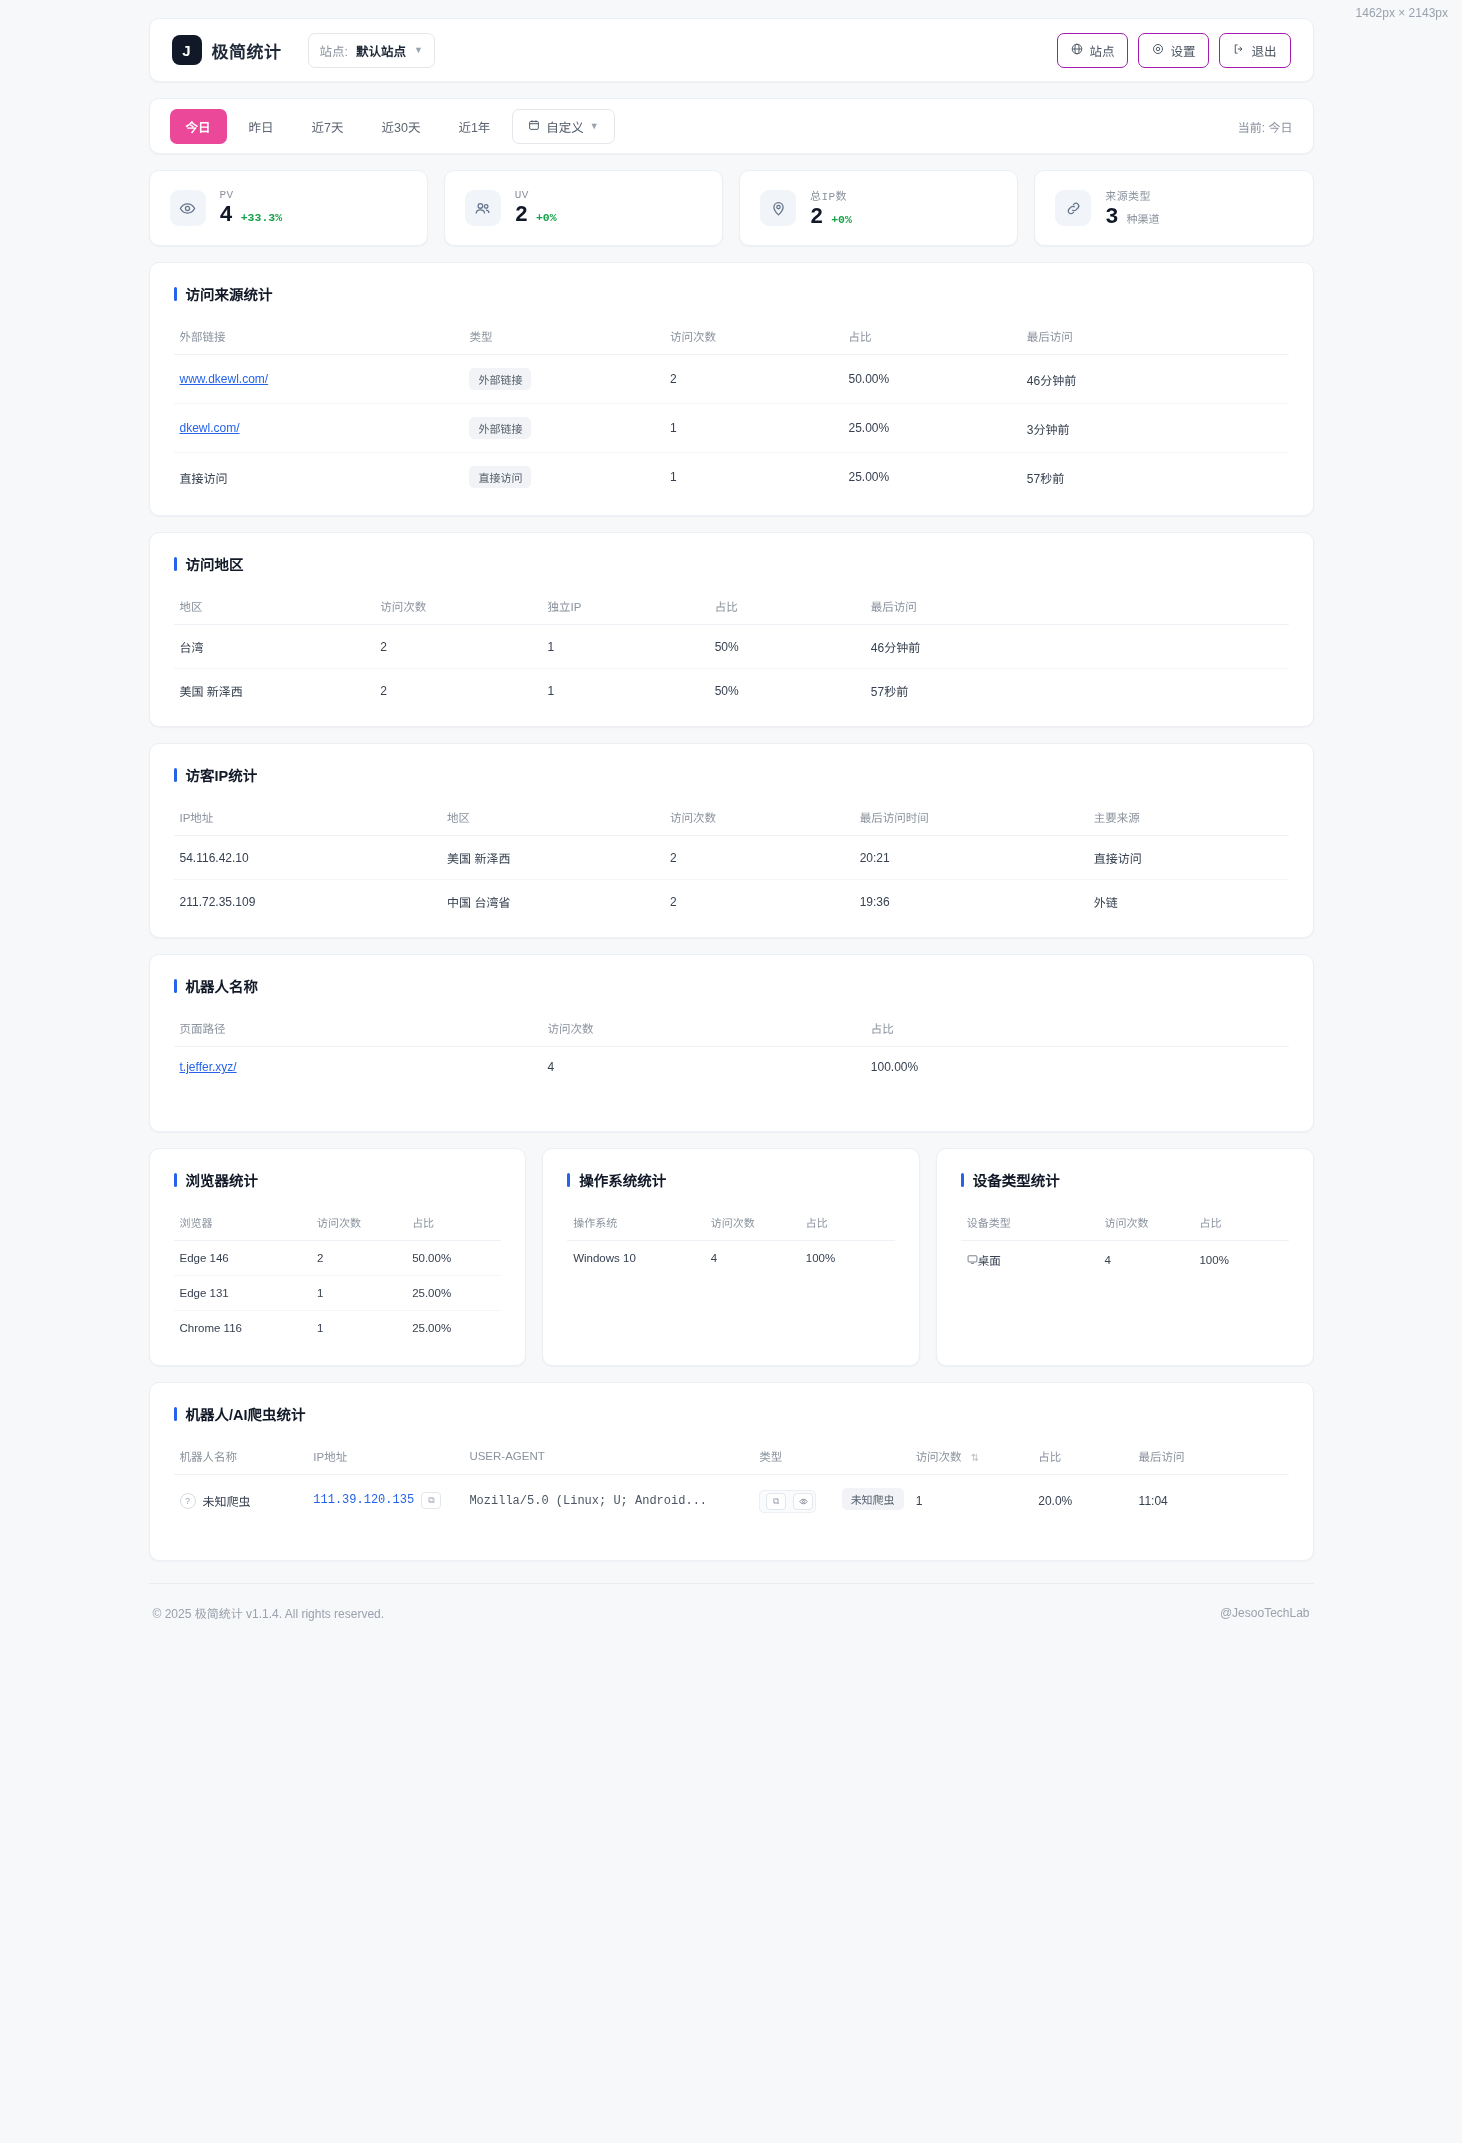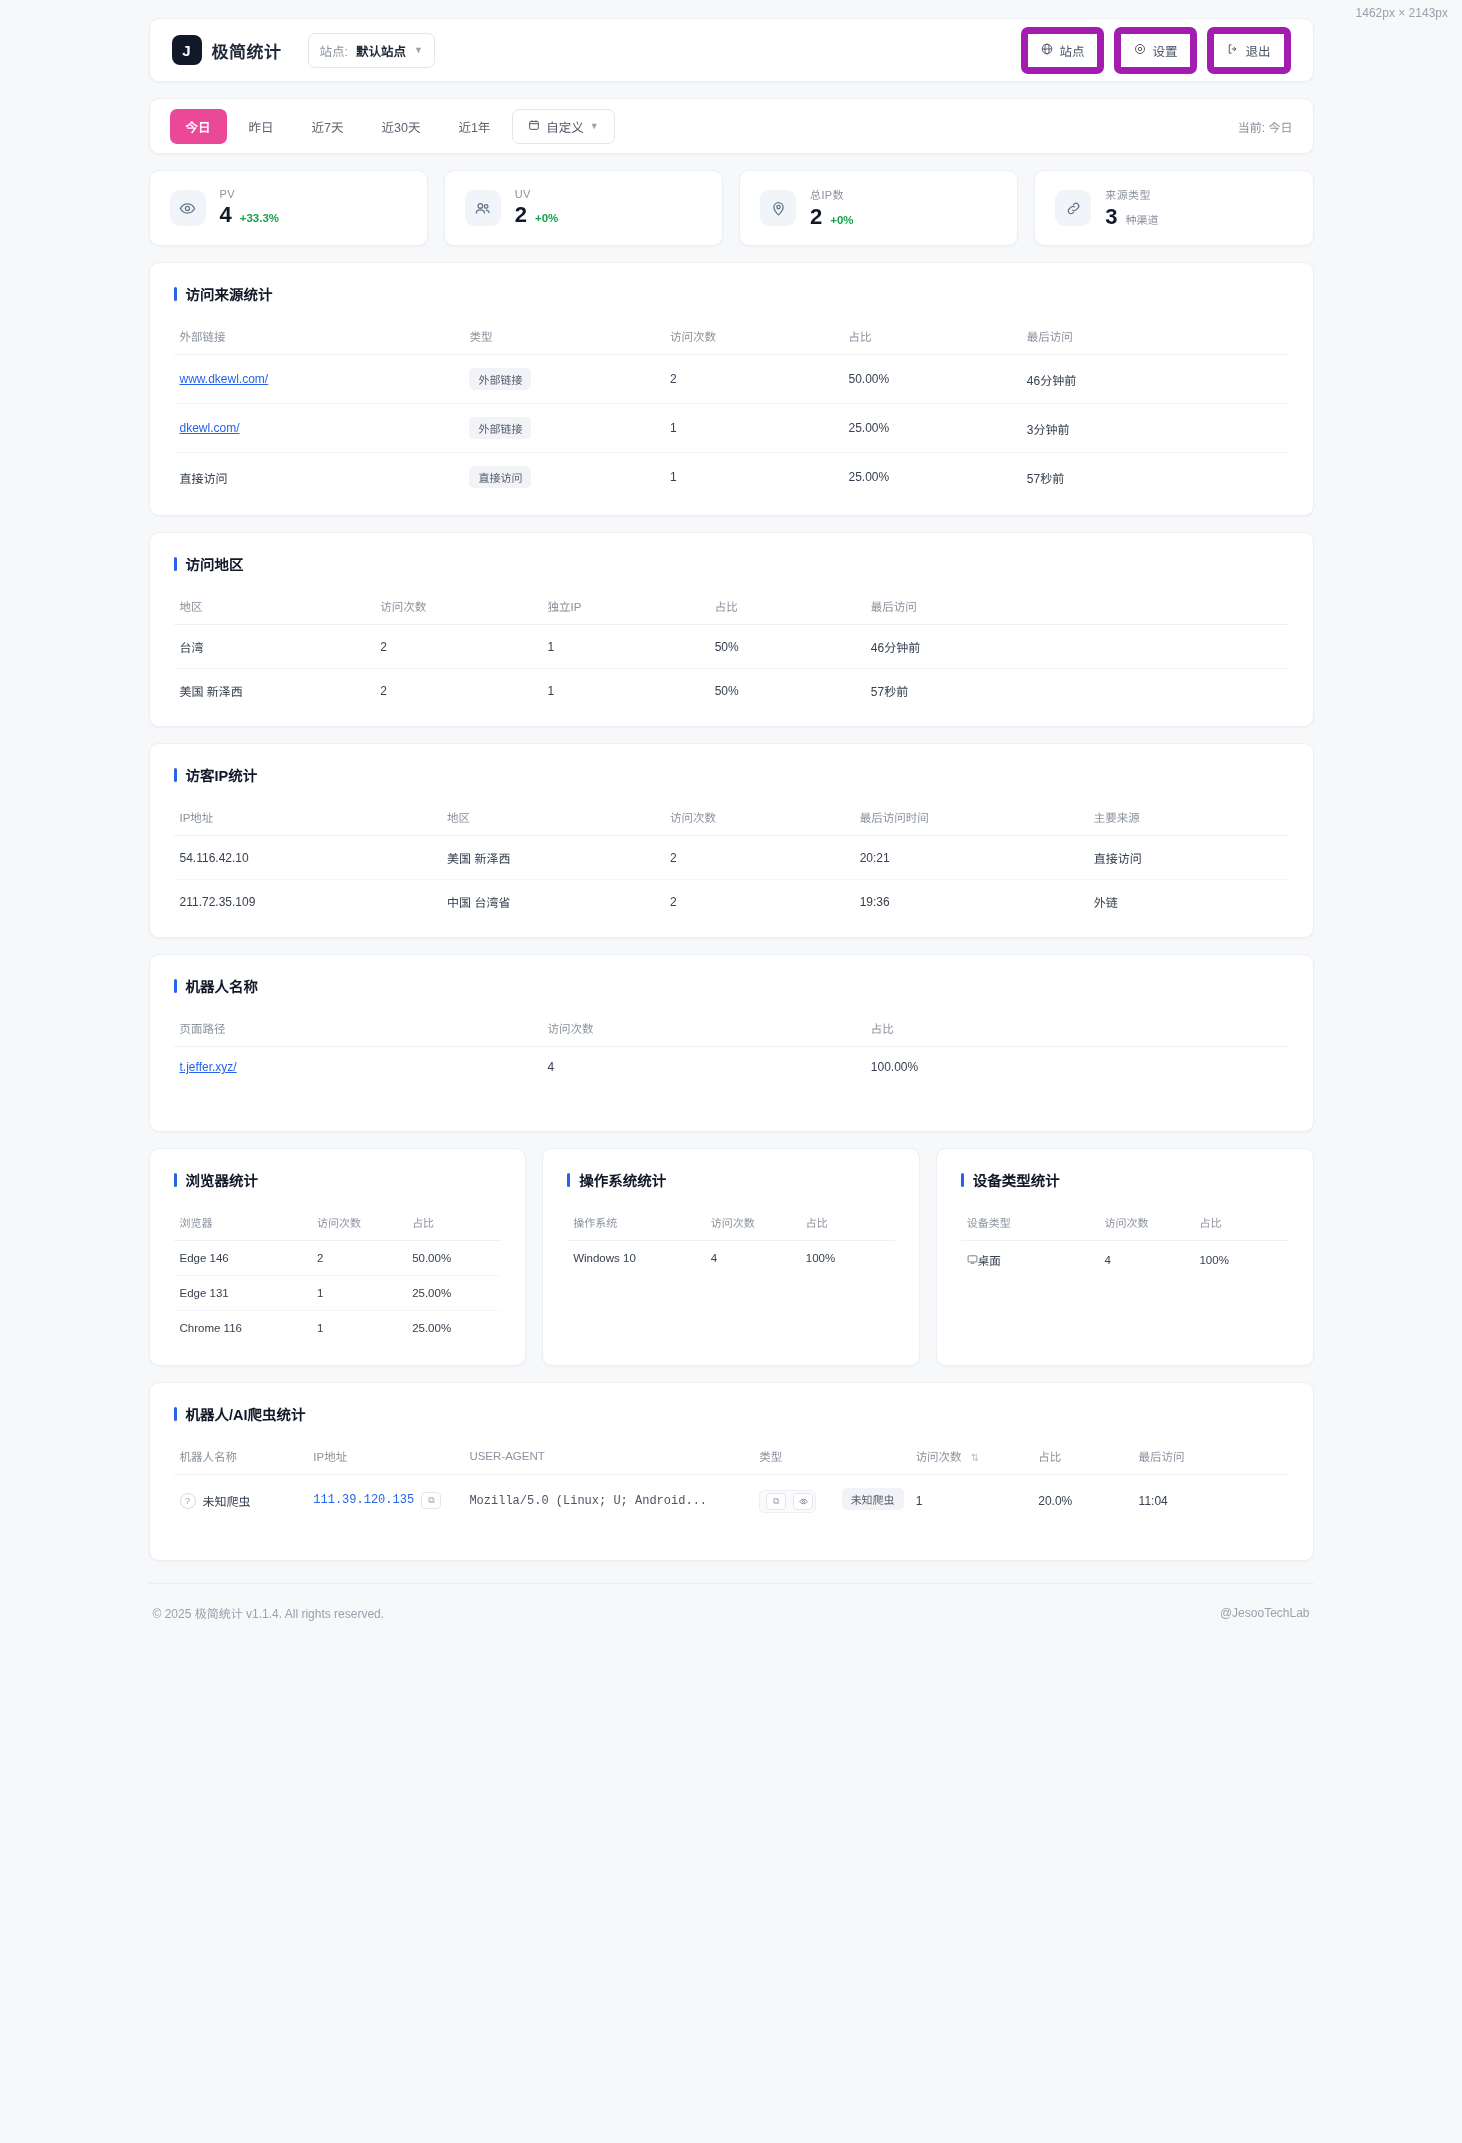--- a/index.html
+++ b/index.html
@@ -43,21 +43,21 @@
     padding: 7px 11px; font-size: 12.5px; color: #4b5563;
     background: #fff; margin-left: 16px;
   }
   .site-select .site-label { color: #8b939e; }
   .site-select .site-value { color: #1f2937; font-weight: 600; }
   .caret { font-size: 9px; color: #9aa2ad; }
 
   .header-actions { display: flex; gap: 10px; }
   .hbtn {
     display: inline-flex; align-items: center; gap: 6px;
-    border: 7px solid #a21caf; border-radius: 7px;
+    border: 1px solid #a21caf; border-radius: 7px;
     padding: 7px 13px; font-size: 12.5px; color: #4b5563; background: #fff;
   }
   .hbtn svg { width: 12px; height: 12px; }
 
   
   .filterbar {
     display: flex; align-items: center; justify-content: space-between;
     padding: 14px 20px; margin-bottom: 16px; height: 56px;
   }
   .filters { display: flex; align-items: center; gap: 6px; }
@@ -77,21 +77,21 @@
   .stat {
     flex: 1; display: flex; align-items: center; gap: 14px;
     padding: 18px 20px; height: 76px;
   }
   .stat-ico {
     width: 36px; height: 36px; border-radius: 9px; background: #f1f5f9;
     display: flex; align-items: center; justify-content: center; color: #64748b;
     flex: 0 0 auto;
   }
   .stat-ico svg { width: 17px; height: 17px; }
-  .stat-body { display: flex; flex-direction: column; gap: 2px; }
+  .stat-body { display: flex; flex-direction: column; gap: 2px; font-family: Liberation Mono, monospace; }
   .stat-label { font-size: 11px; color: #8b939e; letter-spacing: .4px; }
   .stat-row { display: flex; align-items: baseline; gap: 8px; }
   .stat-value { font-size: 22px; font-weight: 700; color: #111827; }
   .stat-delta { font-size: 11.5px; font-weight: 600; color: #16a34a; }
   .stat-unit { font-size: 11px; color: #8b939e; }
 
   
   .section { margin-bottom: 16px; padding: 20px 24px 14px; }
   .section-title {
     display: flex; align-items: center; gap: 9px;

